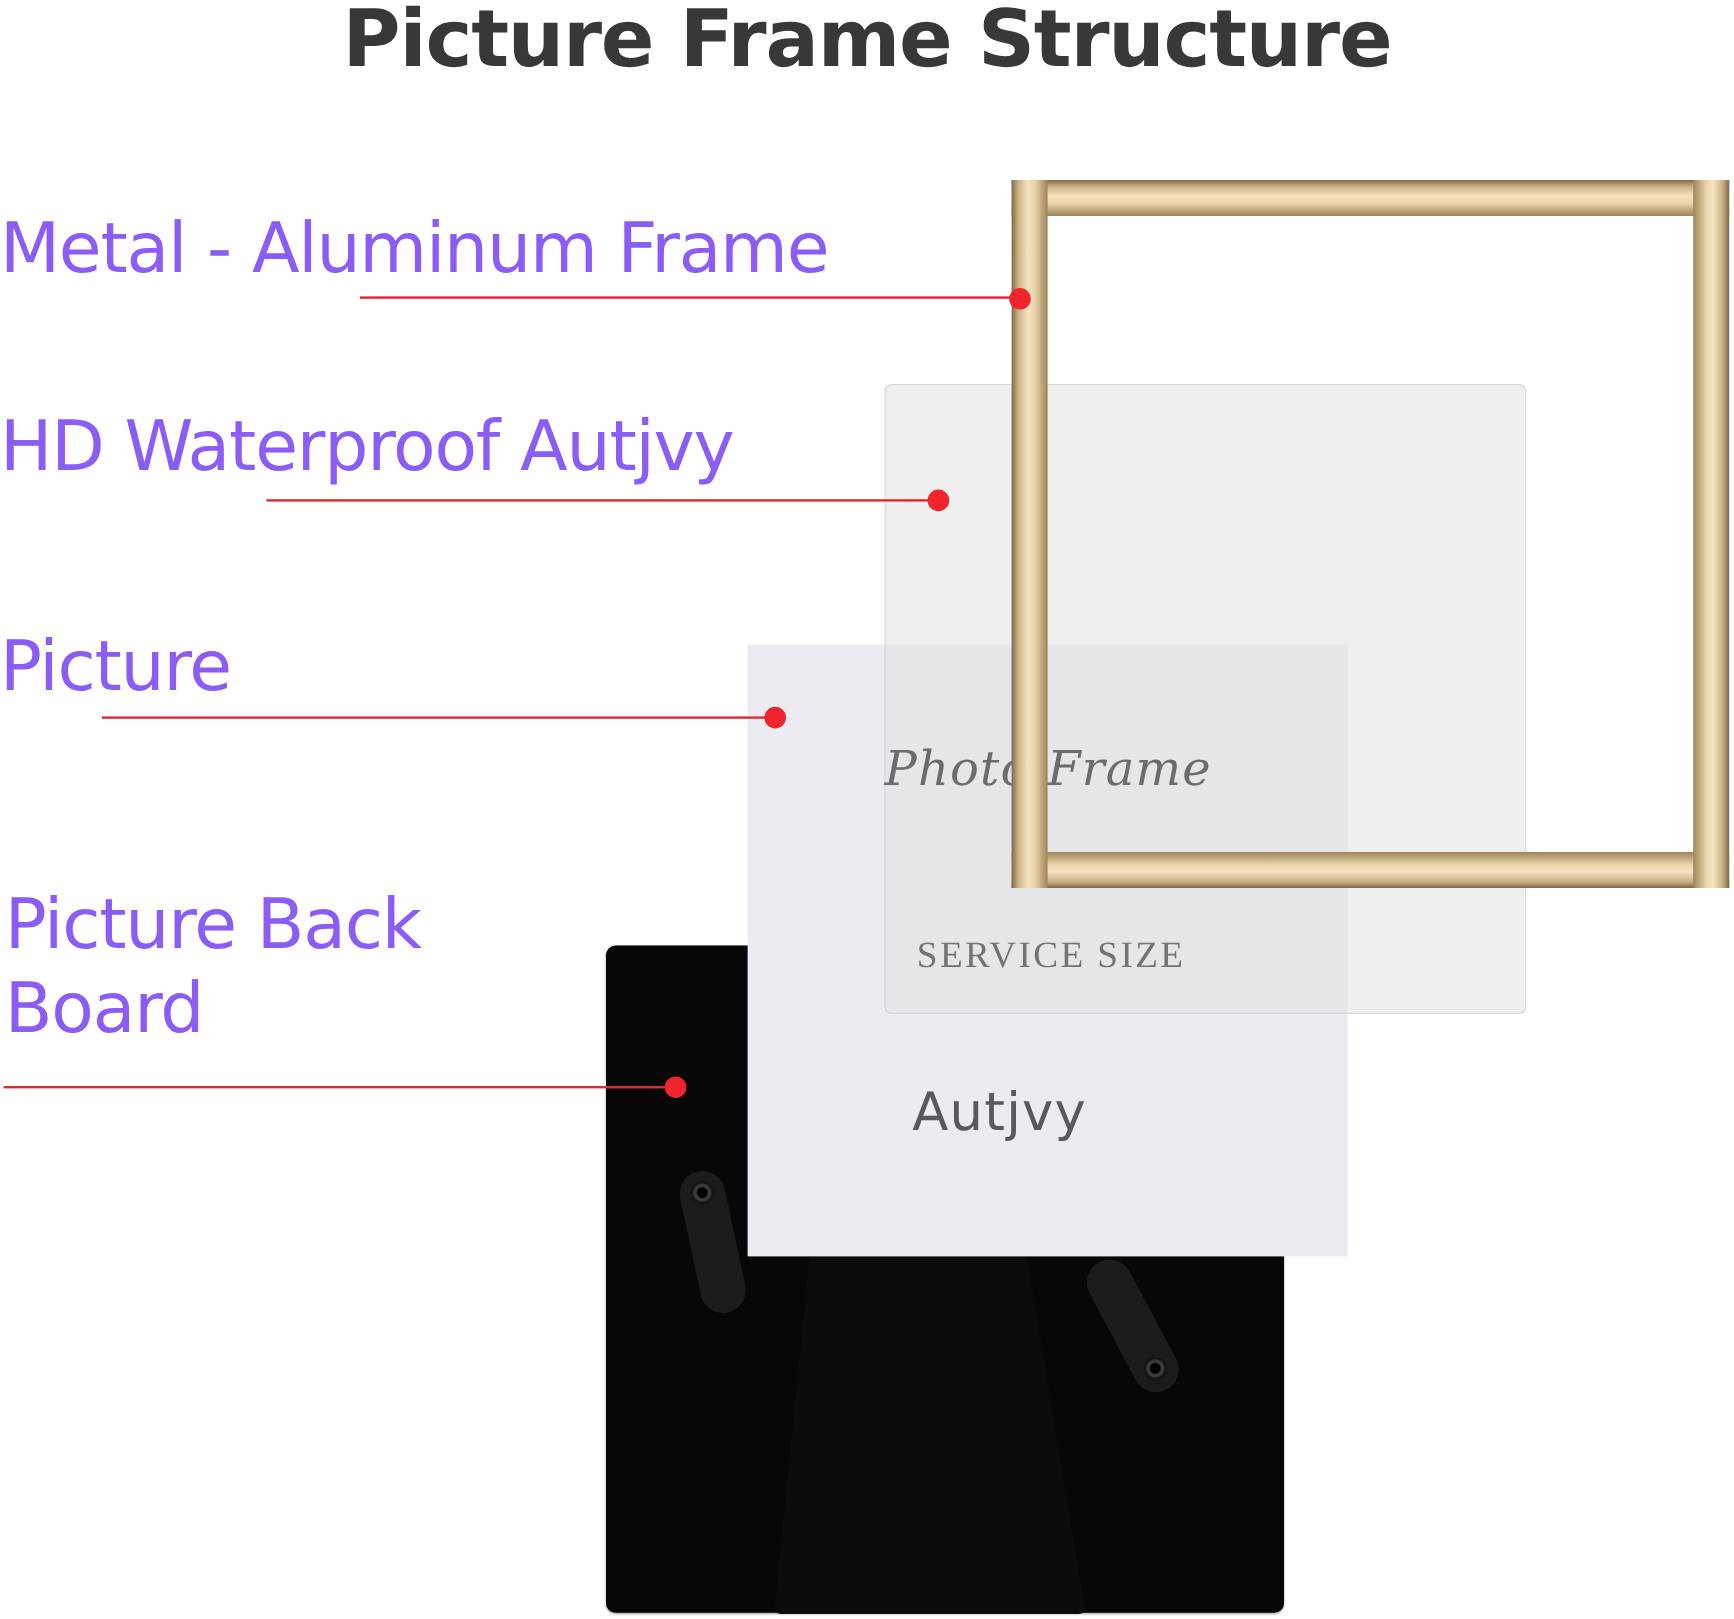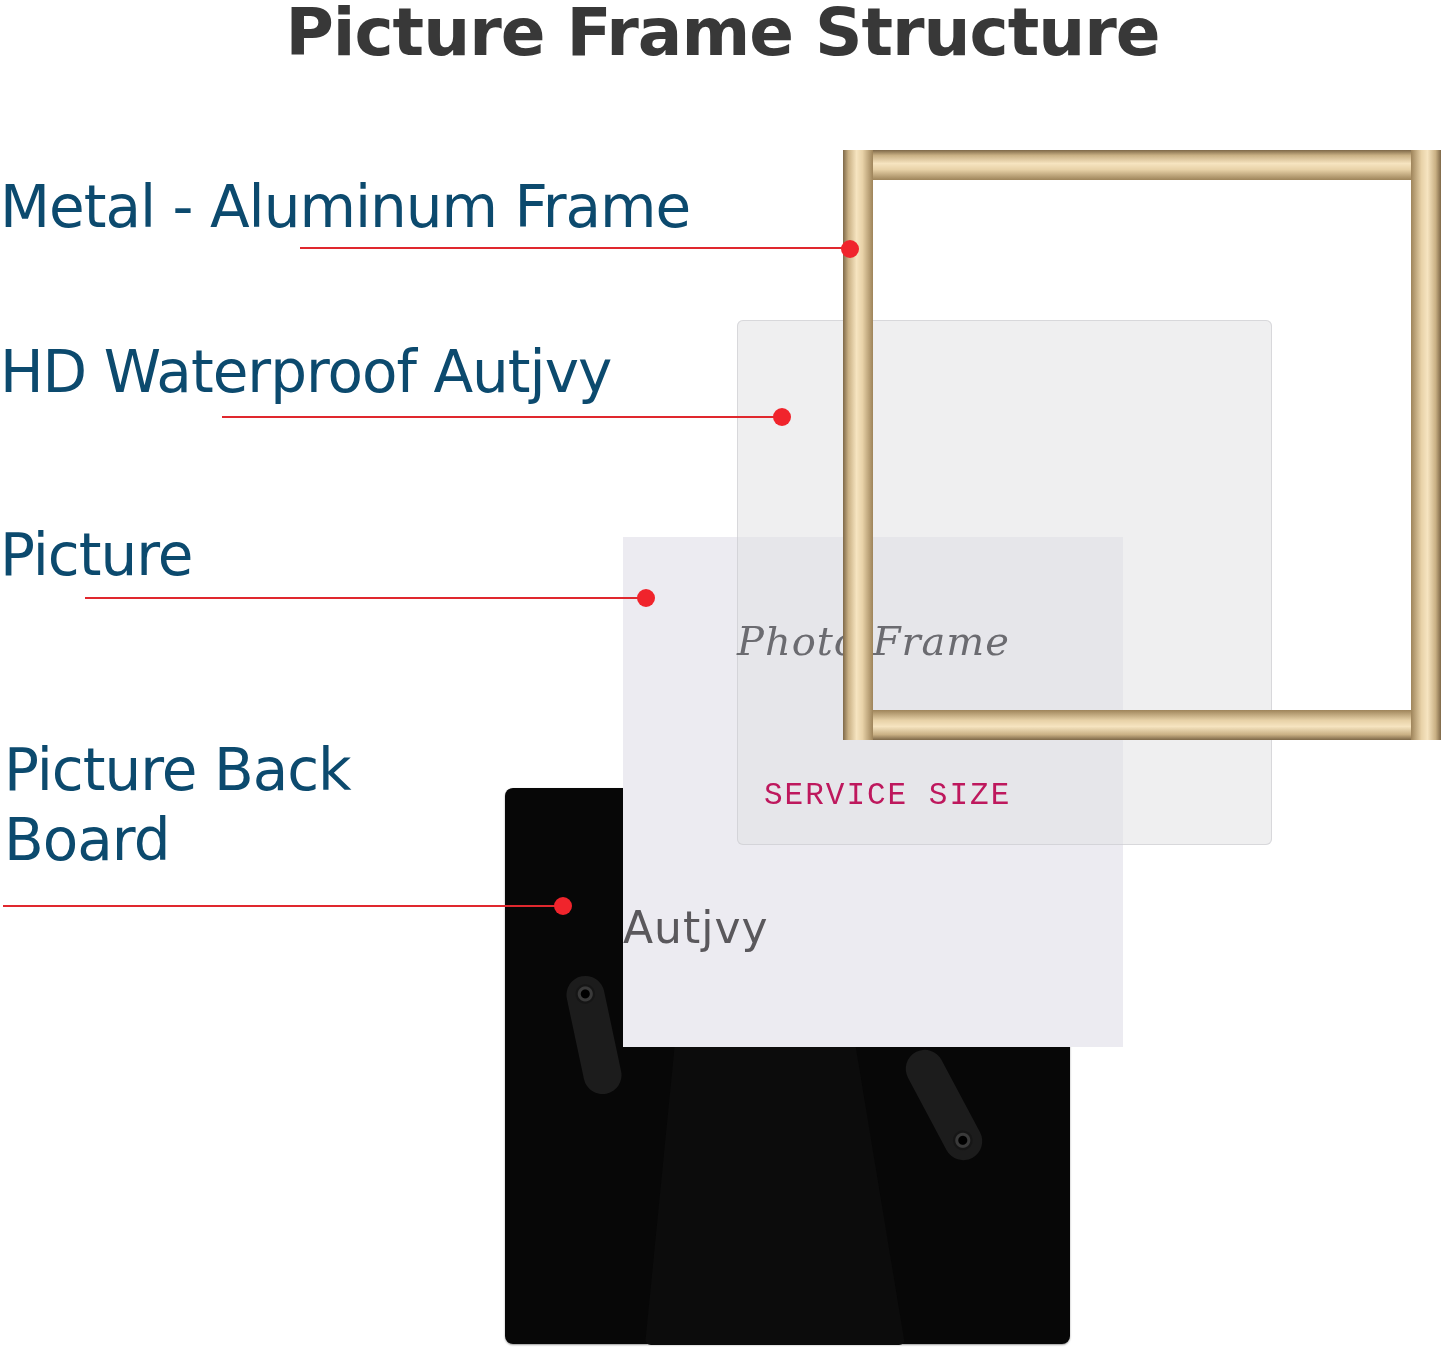--- a/index.html
+++ b/index.html
@@ -4,21 +4,21 @@
   <style>
     html, body { margin: 0; padding: 0; background: #ffffff; }
     body { width: 1445px; height: 1349px; position: relative; overflow: hidden;
            font-family: "Liberation Sans", "DejaVu Sans", sans-serif; color: #333333; }
 
     .title { position: absolute; left: 0; width: 1445px; top: -6px; text-align: center;
              font-family: "DejaVu Sans", sans-serif; font-weight: bold; font-size: 66px;
              letter-spacing: -1px; color: #383838; }
 
     .label { position: absolute; left: 0; font-family: "DejaVu Sans", sans-serif;
-             font-size: 58px; color: #0c4a6e; line-height: 70px; white-space: nowrap;
+             font-size: 58px; color: #8b5cf6; line-height: 70px; white-space: nowrap;
              letter-spacing: -1px; }
     .label.multi { white-space: normal; width: 420px; }
 
     .leader { position: absolute; height: 2px; }
     .dot { position: absolute; width: 18px; height: 18px; border-radius: 50%; }
 
     
     .backboard { position: absolute; left: 505px; top: 788px; width: 565px; height: 556px;
                  background: #070707; border-radius: 8px; overflow: hidden;
                  box-shadow: 0 1px 2px rgba(0,0,0,0.4); }
@@ -26,32 +26,32 @@
              background: #0c0c0c; clip-path: polygon(12% 0, 80% 0, 100% 100%, 0 100%);
              border-radius: 6px; }
     .clip { position: absolute; width: 38px; height: 120px; background: #1c1c1c;
             border-radius: 19px; }
     .clip .screw { position: absolute; left: 9px; width: 20px; height: 20px; border-radius: 50%;
                    background: radial-gradient(circle, #000 0 4px, #3a3a3a 5px 7px, #161616 8px); }
 
     
     .picture { position: absolute; left: 623px; top: 537px; width: 500px; height: 510px;
                background: #ecebf1; }
-    .brand { position: absolute; left: 623px; width: 420px; top: 902px; 
+    .brand { position: absolute; left: 623px; width: 420px; top: 902px; text-align: center;
              font-family: "DejaVu Sans", sans-serif; font-size: 44px; color: #5a585c;
              letter-spacing: 1px; }
 
     
     .glass { position: absolute; left: 737px; top: 320px; width: 535px; height: 525px;
              background: rgba(225,225,228,0.55); border-radius: 6px;
              box-shadow: inset 0 0 0 1px rgba(200,200,205,0.6); }
     .script { position: absolute; left: 737px; top: 618px; font-family: "DejaVu Serif", serif;
               font-style: italic; font-size: 40px; color: #6b6b70; letter-spacing: 1px; }
-    .service { position: absolute; left: 764px; top: 778px; font-family: Liberation Mono, monospace;
-               font-size: 31px; color: #be185d; letter-spacing: 2px; }
+    .service { position: absolute; left: 764px; top: 778px; font-family: Liberation Serif, serif;
+               font-size: 31px; color: #737373; letter-spacing: 2px; }
     .frame-top, .frame-bottom, .frame-left, .frame-right { position: absolute; }
     .frame-top { left: 843px; top: 150px; width: 598px; height: 30px;
                  background: linear-gradient(180deg,#7e6848 0%,#c9b084 18%,#f6e4c0 45%,#e8d2a8 65%,#9e845a 100%); }
     .frame-bottom { left: 843px; top: 710px; width: 598px; height: 30px;
                     background: linear-gradient(180deg,#9e845a 0%,#e8d2a8 35%,#f6e4c0 55%,#c9b084 82%,#7e6848 100%); }
     .frame-left { left: 843px; top: 150px; width: 30px; height: 590px;
                   background: linear-gradient(90deg,#7e6848 0%,#c9b084 18%,#f6e4c0 45%,#e8d2a8 65%,#9e845a 100%); }
     .frame-right { left: 1411px; top: 150px; width: 30px; height: 590px;
                    background: linear-gradient(90deg,#9e845a 0%,#e8d2a8 35%,#f6e4c0 55%,#c9b084 82%,#7e6848 100%); }
   </style>

